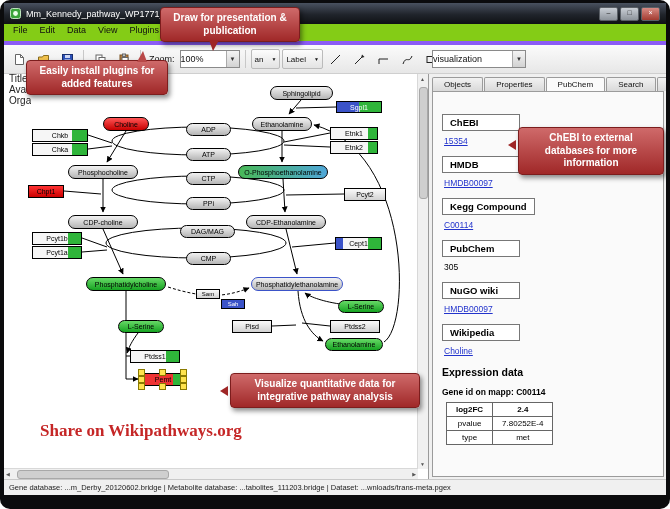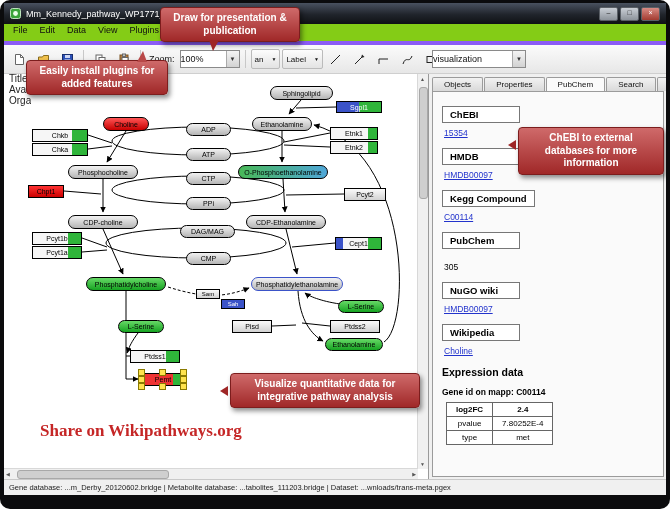--- a/index.html
+++ b/index.html
@@ -58,23 +58,23 @@
   
   .side-info{position:absolute;left:5px;font-size:10px;color:#222;z-index:2;width:22px;overflow:hidden;white-space:nowrap}
 
   
   .sidebar{flex:1;background:#f0f0f0;display:flex;flex-direction:column;min-width:0}
   .tabs{display:flex;padding:3px 2px 0 3px;gap:1px;flex:0 0 auto}
   .tab{font-size:8px;padding:2px 11px;background:linear-gradient(#f2f2f2,#d9d9d9);border:1px solid #9b9b9b;border-bottom:none;border-radius:2px 2px 0 0;color:#111}
   .tab.active{background:#fafafa;position:relative;z-index:2}
   .panel{flex:1;background:#fafafa;border:1px solid #9b9b9b;margin:0 2px 2px 3px;padding:6px 9px;overflow:hidden}
   .bp-header{display:inline-block;border:1px solid #777;background:#fff;font-weight:bold;font-size:9.5px;padding:2px 7px;min-width:78px;margin:8px 0 5px;box-sizing:border-box;color:#000}
-  .bp-section:first-child .bp-header{margin-top:8px}
+  .bp-section:first-child .bp-header{margin-top:16px}
   .bp-link{display:block;color:#2233cc;text-decoration:underline;font-size:8.5px;margin:0 0 2px 2px;cursor:pointer}
-  .bp-value{display:block;color:#000;font-size:8.5px;margin:8px 0 2px 2px}
+  .bp-value{display:block;color:#000;font-size:8.5px;margin:0 0 2px 2px}
   .expr-title{font-weight:bold;font-size:10.5px;margin-top:10px;color:#000}
   .geneid{font-weight:bold;font-size:8.5px;margin:9px 0 5px;color:#000}
   table.expr{border-collapse:collapse;margin-left:4px}
   .expr td{border:1px solid #666;font-size:8px;padding:2px 9px;text-align:center;background:#fff;color:#000}
   .expr tr:first-child td{font-weight:bold}
 
   
   .statusbar{height:15px;flex:0 0 auto;background:#f0f0f0;border-top:1px solid #c9c9c9;display:flex;align-items:center;padding:0 5px;font-size:7.5px;color:#222;white-space:nowrap;overflow:hidden}
 
   

